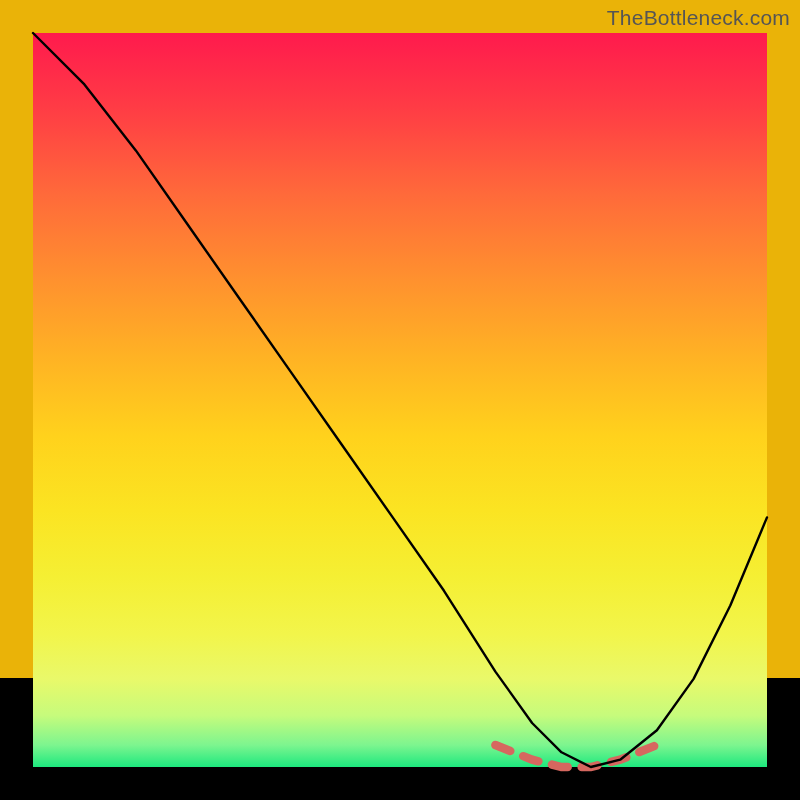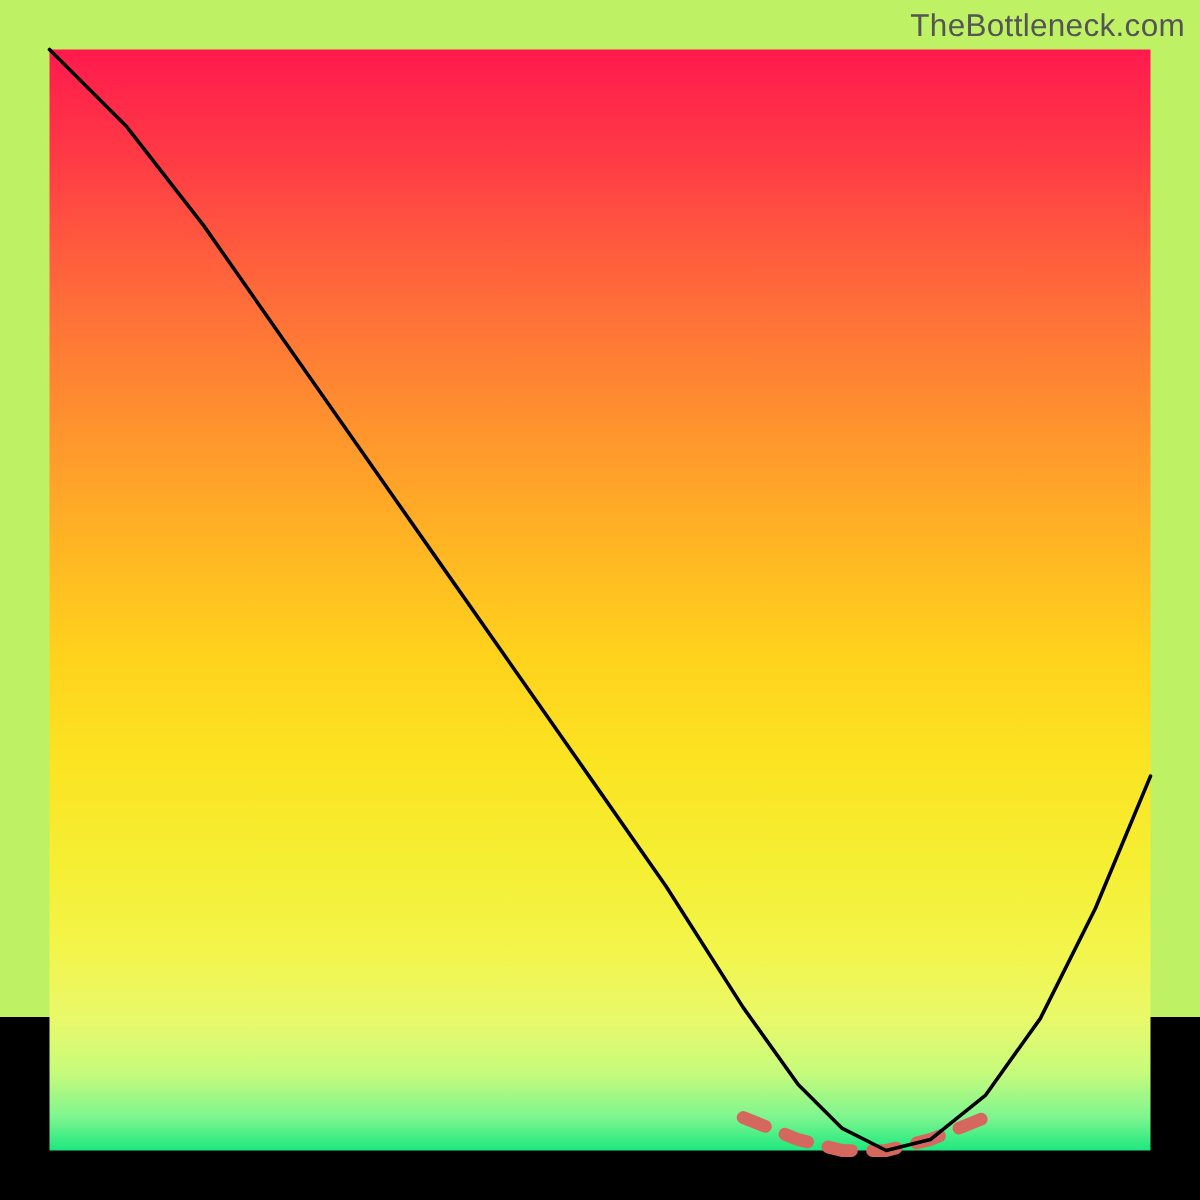--- a/index.html
+++ b/index.html
@@ -10,21 +10,21 @@
     background: #000;
     overflow: hidden;
     font-family: Arial, Helvetica, sans-serif;
   }
   .frame {
     position: absolute;
     left: 0;
     top: 0;
     width: 800px;
     height: 678px;
-    background: #bef264;
+    background: #eab308;
   }
   .plot-area {
     position: absolute;
     left: 33px;
     top: 33px;
     width: 734px;
     height: 734px;
     background: linear-gradient(to bottom,
       #ff1a4d 0%,
       #ff3b45 10%,

